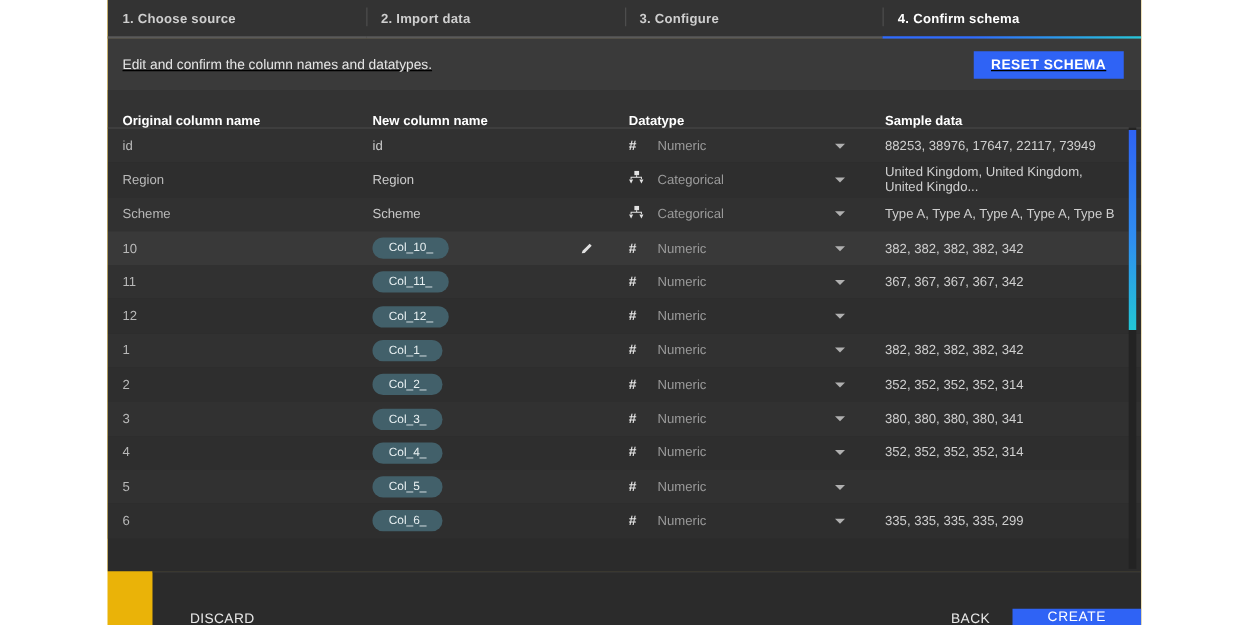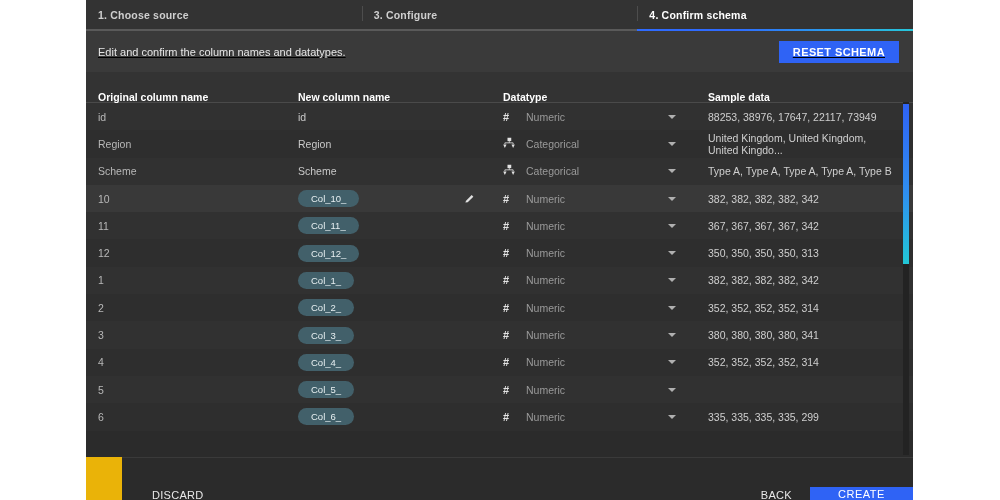--- a/index.html
+++ b/index.html
@@ -72,20 +72,23 @@
 </head>
 <body>
 
 <div id="app">
 
   <div class="stepper">
       <div class="step">
         <span>1. Choose source</span>
       </div>
       <div class="step">
+        <span>2. Import data</span>
+      </div>
+      <div class="step">
         <span>3. Configure</span>
       </div>
       <div class="step active">
         <span>4. Confirm schema</span>
       </div>
     </div>
 
   <div class="subbar">
     <div class="subbar-text">Edit and confirm the column names and datatypes.</div>
     <button class="reset-btn">RESET SCHEMA</button>
@@ -175,21 +178,20 @@
         <div class="row">
           <div class="cell orig c1">12</div>
           <div class="cell newcol c2">
             <span class="chip">Col_12_</span>
           </div>
           <div class="cell dt c3">
             <span class="dt-icon">#</span>
             <span>Numeric</span>
             <span class="caret"></span>
           </div>
-          <div class="cell sample c4">350, 350, 350, 350, 313</div>
         </div>
         <div class="row">
           <div class="cell orig c1">1</div>
           <div class="cell newcol c2">
             <span class="chip">Col_1_</span>
           </div>
           <div class="cell dt c3">
             <span class="dt-icon">#</span>
             <span>Numeric</span>
             <span class="caret"></span>

